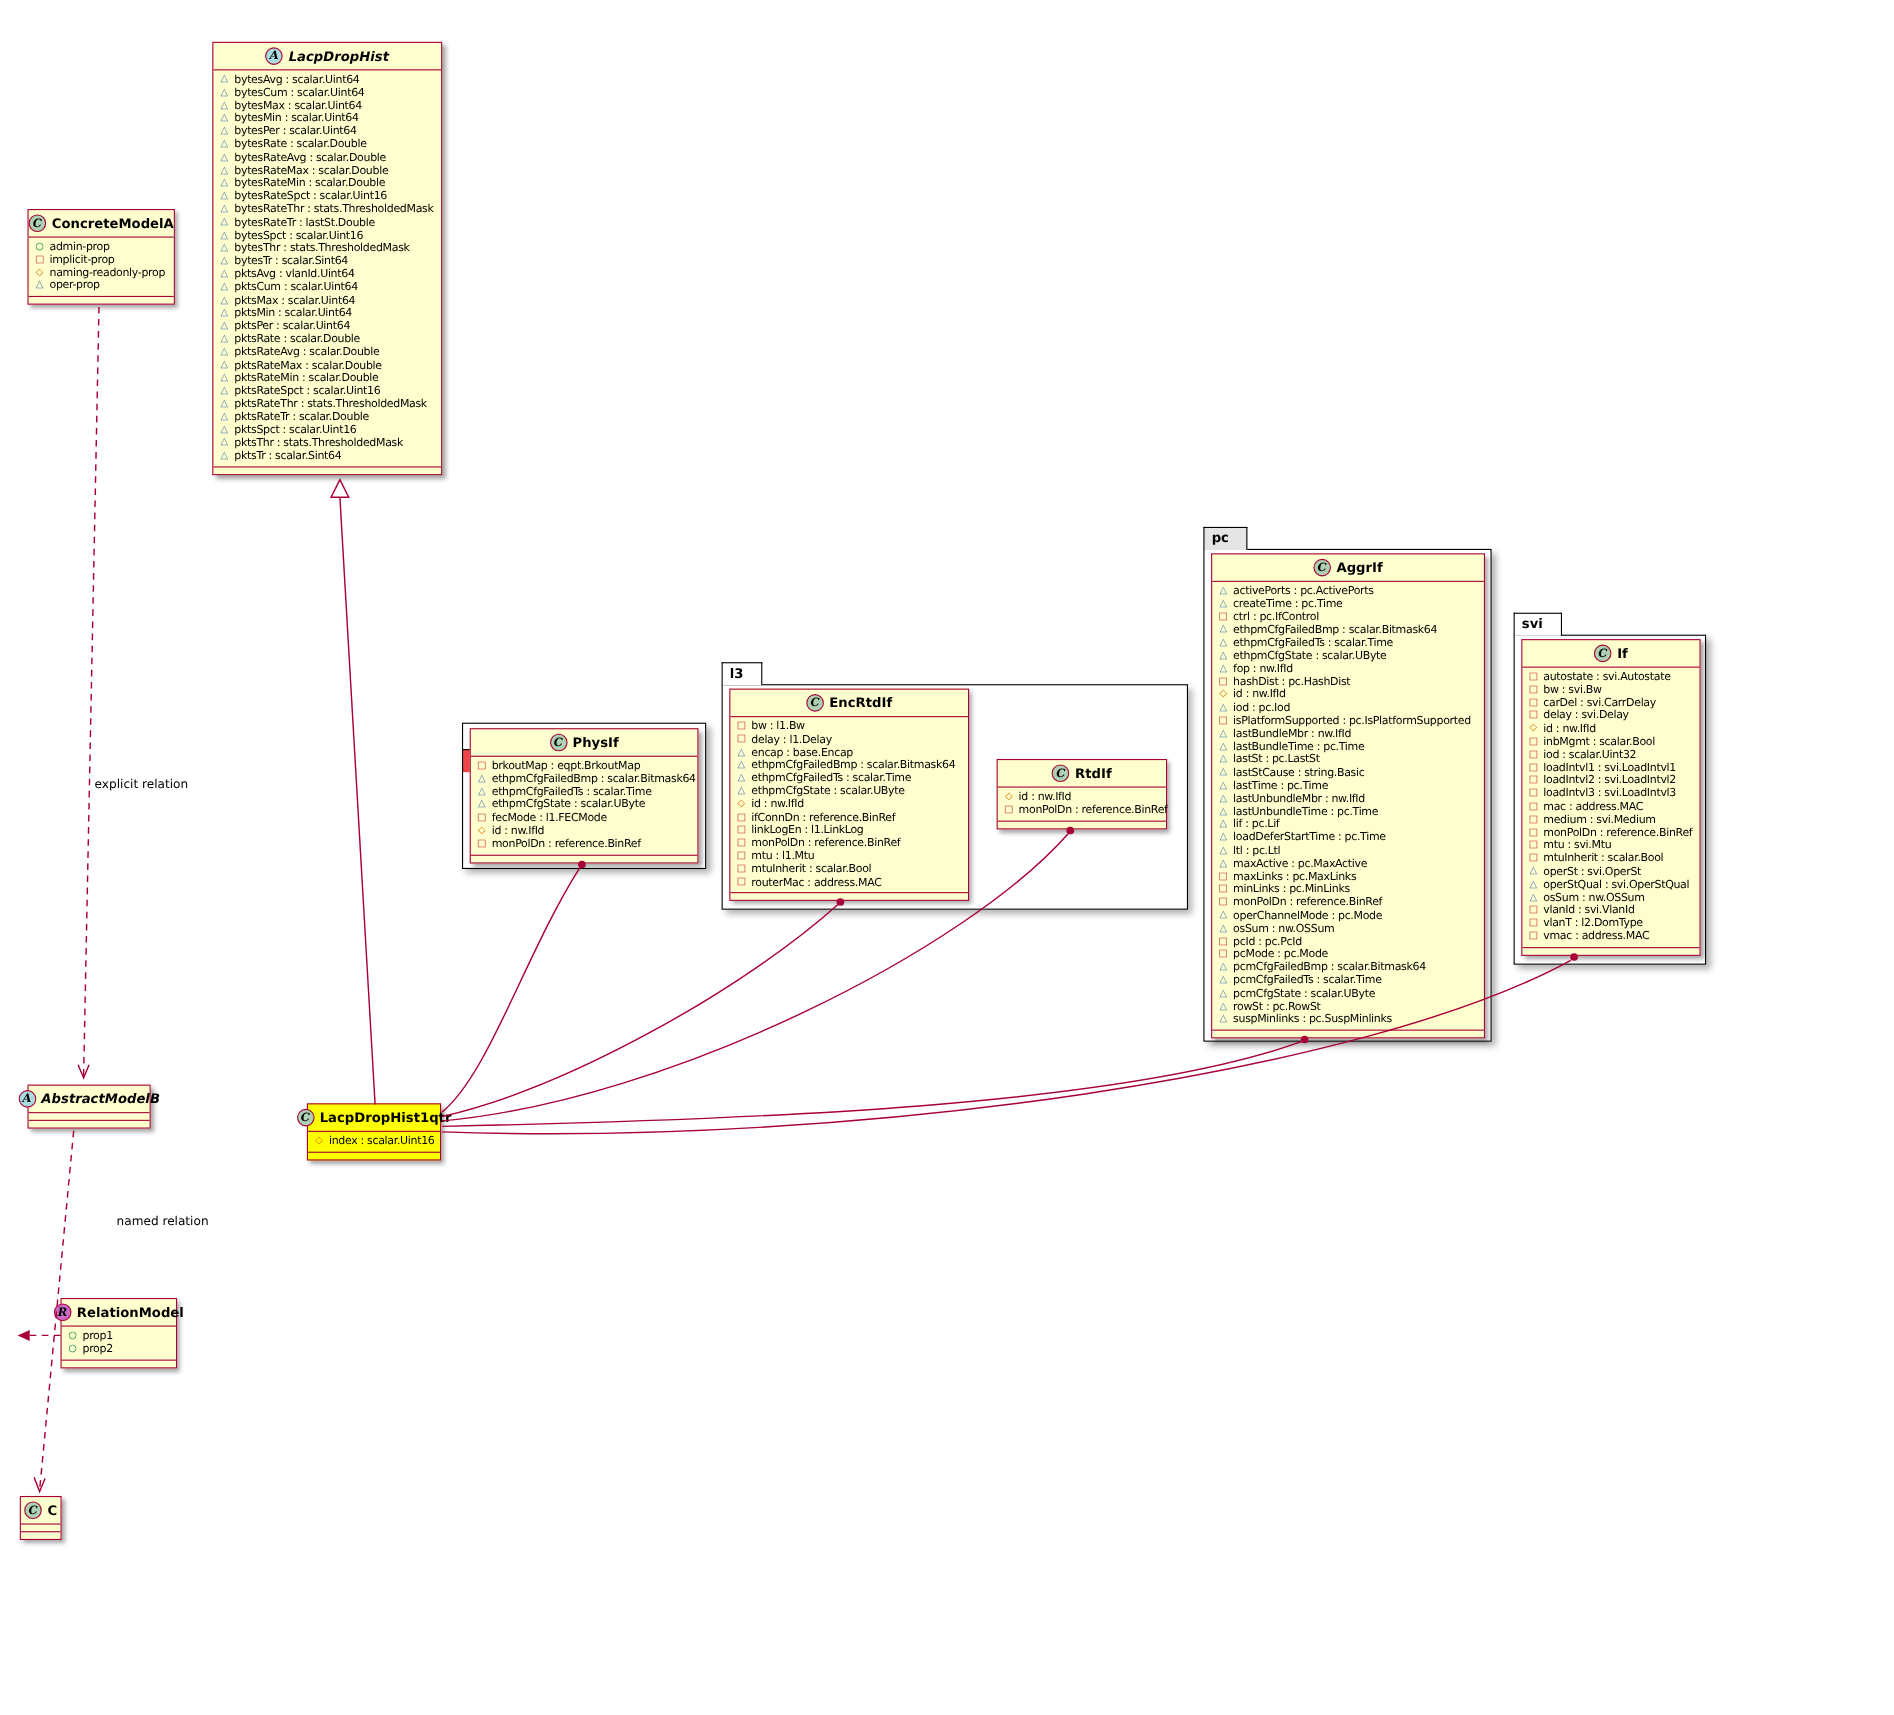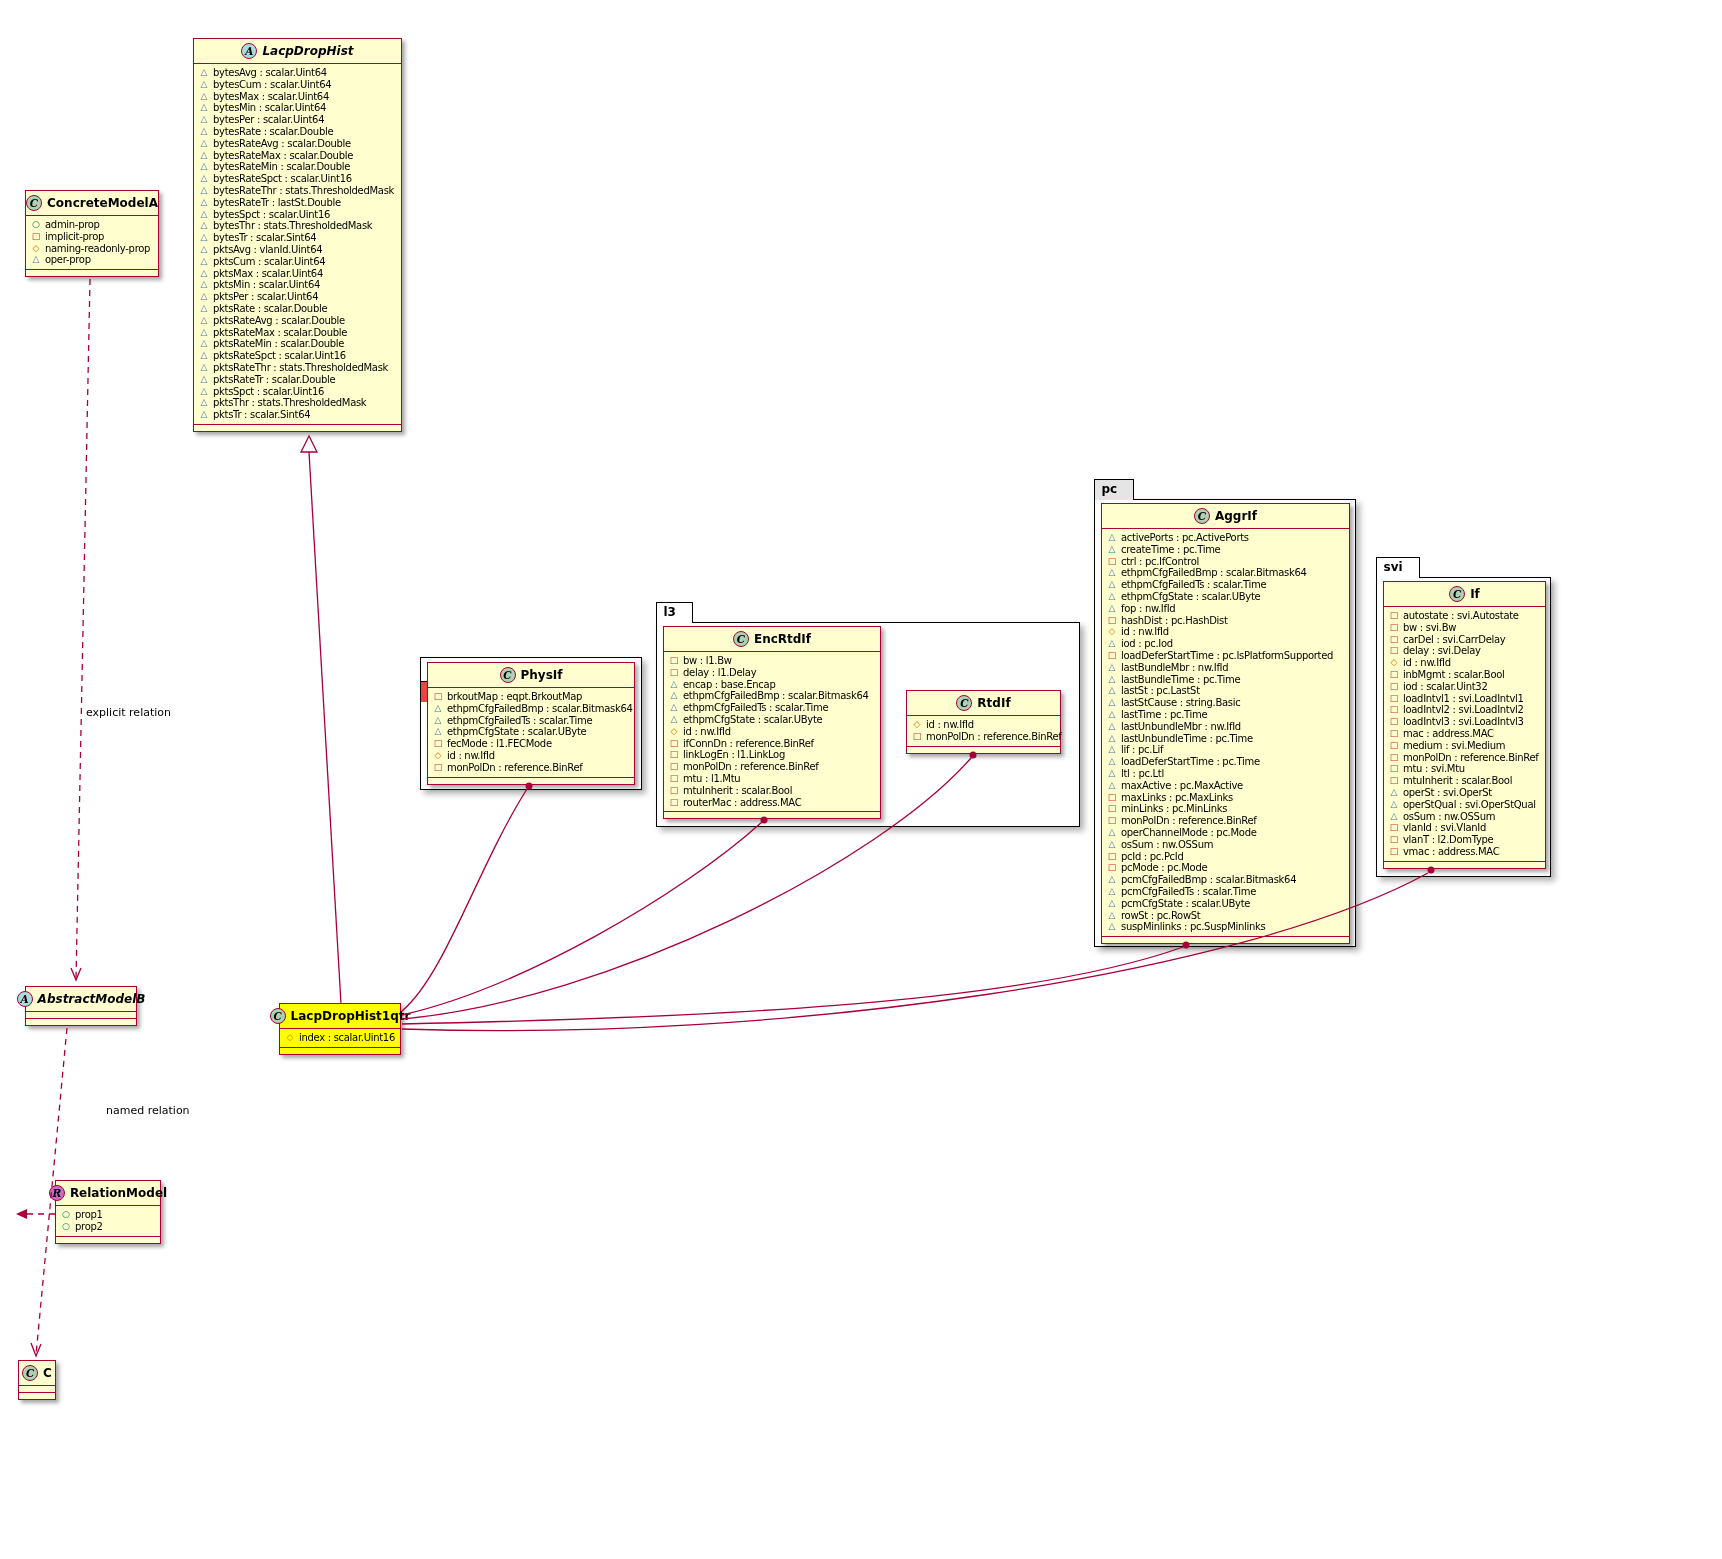--- a/index.html
+++ b/index.html
@@ -436,21 +436,21 @@
         <div class="attr">
           <span class="ai ai-nro">◇</span>
           <span>id : nw.IfId</span>
         </div>
         <div class="attr">
           <span class="ai ai-oper">△</span>
           <span>iod : pc.Iod</span>
         </div>
         <div class="attr">
           <span class="ai ai-impl">□</span>
-          <span>loadDeferStartTime : pc.IsPlatformSupported</span>
+          <span>isPlatformSupported : pc.IsPlatformSupported</span>
         </div>
         <div class="attr">
           <span class="ai ai-oper">△</span>
           <span>lastBundleMbr : nw.IfId</span>
         </div>
         <div class="attr">
           <span class="ai ai-oper">△</span>
           <span>lastBundleTime : pc.Time</span>
         </div>
         <div class="attr">

